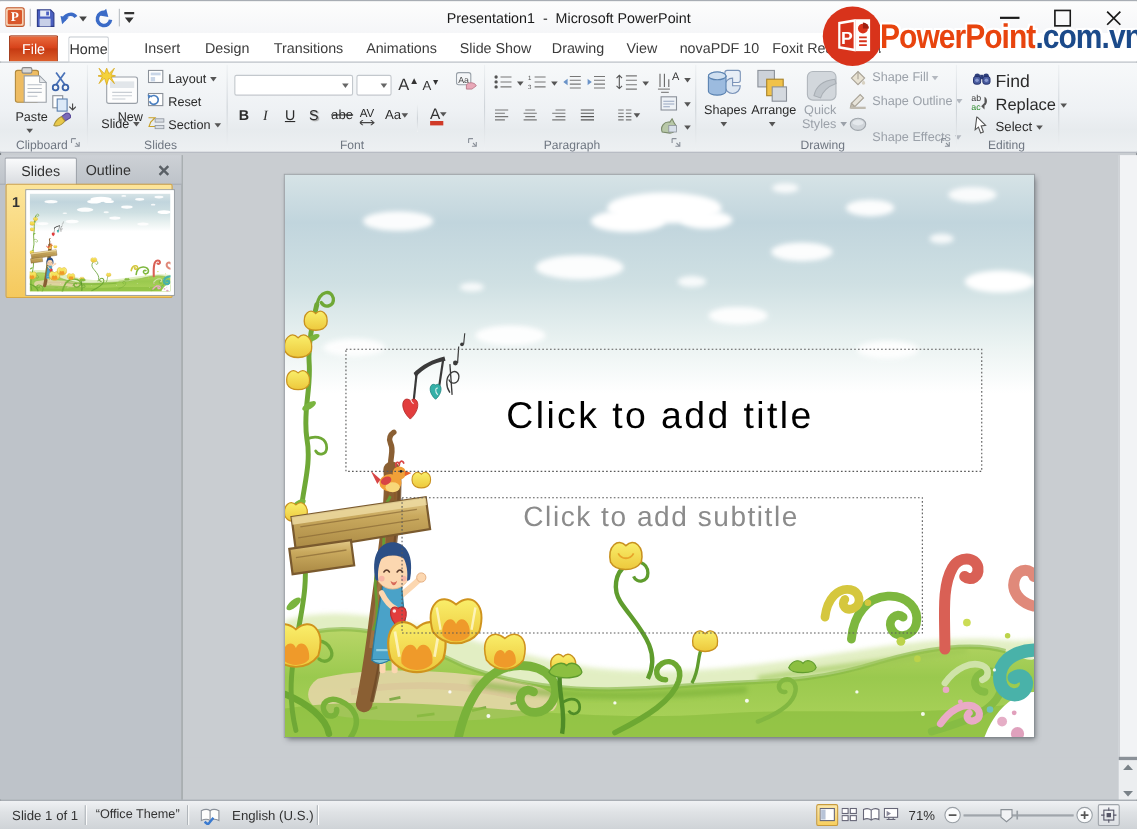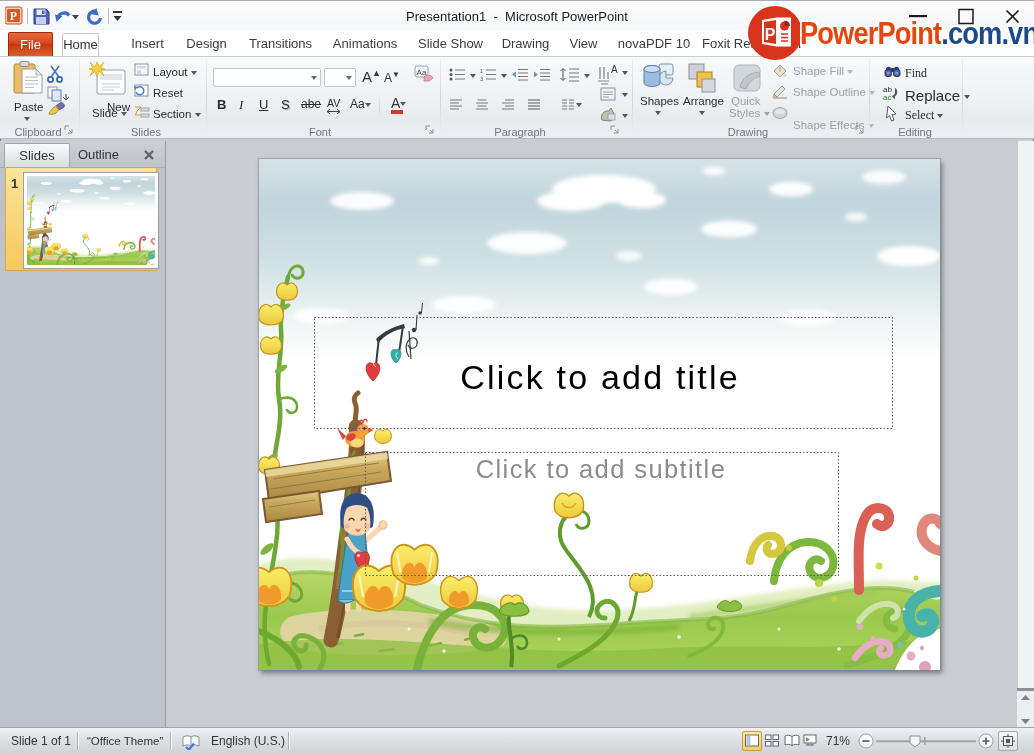--- a/index.html
+++ b/index.html
@@ -338,31 +338,31 @@
 
     <svg class="abs" style="left:884px;top:7px;" width="17" height="14">
       <path d="M2,5 C2,2 7,2 7,5 L7,6 L2,6 Z" fill="#2d3e7a"></path>
       <path d="M10,5 C10,2 15,2 15,5 L15,6 L10,6 Z" fill="#2d3e7a"></path>
       <rect x="7" y="4" width="3" height="4" fill="#2d3e7a"></rect>
       <rect x="1" y="5.5" width="6.5" height="7" rx="2" fill="#4a5da0" stroke="#22306a" stroke-width="0.9"></rect>
       <rect x="9.5" y="5.5" width="6.5" height="7" rx="2" fill="#4a5da0" stroke="#22306a" stroke-width="0.9"></rect>
       <circle cx="4.2" cy="9" r="1.6" fill="#8a9ad0"></circle>
       <circle cx="12.7" cy="9" r="1.6" fill="#8a9ad0"></circle>
     </svg>
-    <div class="rtxt" style="left:905px;top:9px;font-size:12px;font-family:Liberation Serif, serif;">Find</div>
+    <div class="rtxt" style="left:905px;top:9px;font-size:16px;">Find</div>
     <svg class="abs" style="left:883px;top:28px;" width="18" height="15">
       <text x="0" y="7" font-size="8" fill="#333">ab</text>
       <text x="0" y="15" font-size="8" fill="#2a8a2a">ac</text>
       <path d="M12,3 c3,1 3,7 0,8 l0,-2.5 l-3,3 l3,3 l0,-2.5" fill="#555"></path>
     </svg>
     <div class="rtxt" style="left:905px;top:30px;font-size:15px;">Replace <span class="dda"></span></div>
     <svg class="abs" style="left:885px;top:49px;" width="15" height="16">
       <path d="M3,0 L11,8 L7,8.5 L9,14 L6.5,15 L4.5,9.5 L1.5,12 Z" fill="#fff" stroke="#555"></path>
     </svg>
-    <div class="rtxt" style="left:905px;top:51px;font-size:12px;font-family:Liberation Serif, serif;">Select <span class="dda"></span></div>
+    <div class="rtxt" style="left:905px;top:51px;font-size:12px;">Select <span class="dda"></span></div>
     <div class="glabel" style="left:885px;width:60px;">Editing</div>
     <div class="gdiv" style="left:962px;"></div>
   </div>
   <div id="logo" class="abs" style="left:744px;top:4px;width:290px;height:58px;">
     <div class="abs" style="left:56px;top:12px;width:250px;font-size:31px;font-weight:bold;white-space:nowrap;transform:scaleX(0.88);transform-origin:0 0;letter-spacing:-1px;text-shadow:-2px 0 0 #fff,2px 0 0 #fff,0 -2px 0 #fff,0 2px 0 #fff,-1px -1px 0 #fff,1px 1px 0 #fff,-1px 1px 0 #fff,1px -1px 0 #fff,-2px -2px 0 #fff,2px 2px 0 #fff,2px -2px 0 #fff,-2px 2px 0 #fff;"><span style="color:#e8440e;">PowerPoint</span><span style="color:#1b4a8a;">.com.vn</span></div>
     <svg width="64" height="58">
       <circle cx="31" cy="29" r="27" fill="#d8331b"></circle>
       <path d="M18,16 l16,-2.8 v29.6 l-16,-2.8 z" fill="#ffffff"></path>
       <path d="M20,18 l12,-2.1 v24.2 l-12,-2.1 z" fill="#d8331b"></path>
       <text x="26" y="36" font-size="16" font-weight="bold" fill="#ffffff" text-anchor="middle">P</text>

